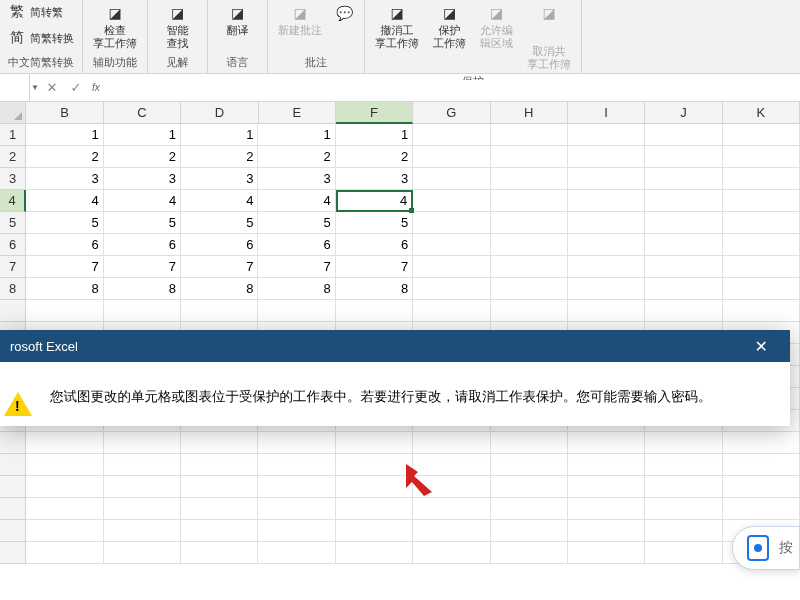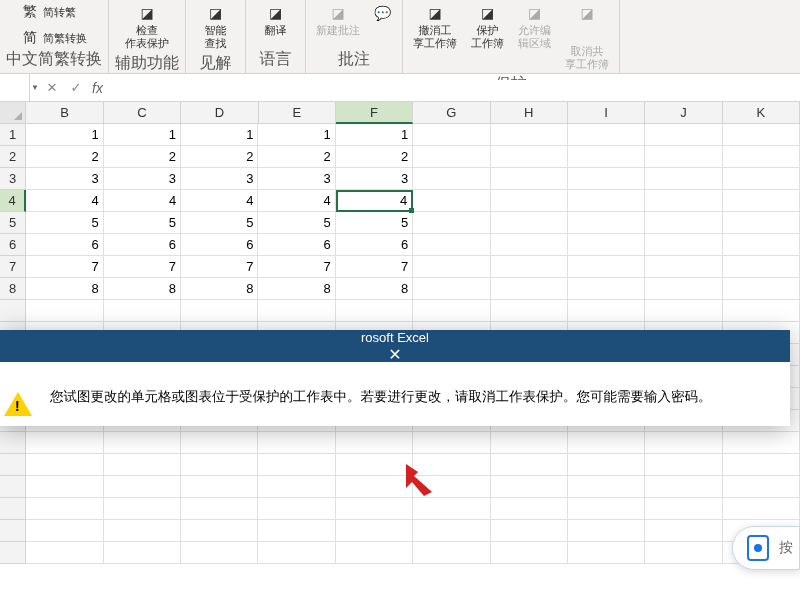--- a/index.html
+++ b/index.html
@@ -6,48 +6,48 @@
 body { background: #fff; width: 800px; height: 600px; overflow: hidden; position: relative; }
 
 
 .ribbon { background: #f3f2f1; border-bottom: 1px solid #d4d4d4; height: 74px; display: flex; }
 .ribbon-group { display: flex; flex-direction: column; align-items: center; padding: 2px 6px; border-right: 1px solid #d4d4d4; min-width: 60px; justify-content: space-between; }
 .ribbon-group-items { display: flex; gap: 6px; flex: 1; align-items: flex-start; }
 .ribbon-btn { display: flex; flex-direction: column; align-items: center; gap: 2px; padding: 2px 4px; font-size: 11px; color: #333; cursor: default; text-align: center; line-height: 1.2; }
 .ribbon-btn.disabled { color: #aaa; }
 .ribbon-icon { width: 18px; height: 18px; display: flex; align-items: center; justify-content: center; font-size: 14px; }
 .ribbon-small-btn { display: flex; align-items: center; gap: 4px; font-size: 11px; color: #333; padding: 1px 2px; }
-.ribbon-group-label { font-size: 16px; color: #555; padding: 1px 0; }
+.ribbon-group-label { font-size: 11px; color: #555; padding: 1px 0; }
 
 
 .formula-bar { display: flex; align-items: center; height: 28px; border-bottom: 1px solid #d4d4d4; background: #fff; }
 .name-box { width: 30px; border-right: 1px solid #d4d4d4; height: 100%; display: flex; align-items: center; justify-content: center; }
 .name-dd { width: 10px; color: #666; font-size: 8px; display:flex; align-items:center; justify-content:center;}
 .fb-btn { width: 24px; display: flex; align-items: center; justify-content: center; color: #888; font-size: 13px; }
-.fx-label { font-style: italic; color: #666; font-size: 14px; padding: 0 4px; }
+.fx-label { font-style: italic; color: #666; font-size: 10px; padding: 0 4px; }
 .formula-input { flex: 1; border: none; outline: none; padding: 0 6px; }
 
 
 .grid-wrap { position: relative; }
 .col-headers { display: flex; height: 22px; background: #f3f3f3; }
 .select-all { width: 28px; border-right: 1px solid #d4d4d4; border-bottom: 1px solid #d4d4d4; background: #e6e6e6; position: relative; }
 .select-all::after { content:''; position:absolute; right:3px; bottom:3px; width:0; height:0; border-left:8px solid transparent; border-bottom:8px solid #b0b0b0; }
 .col-header { width: 82px; border-right: 1px solid #d4d4d4; border-bottom: 1px solid #d4d4d4; text-align: center; font-size: 13px; color: #333; line-height: 22px; }
 .col-header.active { background: #d3e5c9; border-bottom: 2px solid #217346; }
 .rows { display: flex; flex-direction: column; }
 .row { display: flex; height: 22px; }
 .row-header { width: 28px; background: #f3f3f3; border-right: 1px solid #d4d4d4; border-bottom: 1px solid #d4d4d4; text-align: center; font-size: 13px; color: #333; line-height: 22px; }
 .row-header.active { background: #d3e5c9; border-right: 2px solid #217346; }
 .cell { width: 82px; border-right: 1px solid #e0e0e0; border-bottom: 1px solid #e0e0e0; text-align: right; padding-right: 4px; font-size: 13px; line-height: 22px; color: #000; }
 .cell.selected { border: 2px solid #217346; line-height: 18px; position: relative; }
 .cell.selected::after { content:''; position:absolute; bottom:-3px; right:-3px; width:5px; height:5px; background:#217346; }
 
 
 .dialog { position: absolute; top: 330px; left: 0; width: 790px; background: #fff; box-shadow: 0 4px 24px rgba(0,0,0,0.3); }
-.dialog-title { background: #1d4e79; color: #fff; height: 32px; display: flex; align-items: center; padding: 0 10px; font-size: 13px; justify-content: space-between; flex-direction: column; }
+.dialog-title { background: #1d4e79; color: #fff; height: 32px; display: flex; align-items: center; padding: 0 10px; font-size: 13px; justify-content: space-between; }
 .dialog-close { color: #fff; font-size: 16px; padding: 0 12px; cursor: default; }
 .dialog-body { display: flex; align-items: flex-start; padding: 26px 24px 10px 10px; gap: 18px; }
 .warn-icon { width: 0; height: 0; border-left: 14px solid transparent; border-right: 14px solid transparent; border-bottom: 24px solid #fdd202; position: relative; margin-left: -6px; margin-top: 4px; }
 .warn-icon::after { content:'!'; position:absolute; left:-3px; top:6px; font-weight:bold; color:#000; font-size:14px; }
 .dialog-msg { font-size: 13.5px; color: #000; line-height: 1.4; }
 .dialog-actions { display:flex; justify-content:center; padding: 16px 0 22px; }
 .dialog-ok { border: 1px solid #0078d7; background: #fff; padding: 4px 28px; font-size: 13px; outline: 1px dotted #888; outline-offset: -4px; }
 
 
 .arrow-annot { position: absolute; top: 458px; left: 398px; pointer-events: none; }
@@ -73,21 +73,21 @@
           <span style="white-space: pre;">简繁转换</span>
         </div>
       </div>
       <div class="ribbon-group-label">中文简繁转换</div>
     </div>
     <div class="ribbon-group">
       <div class="ribbon-group-items">
         <div class="ribbon-btn">
           <span class="ribbon-icon">◪</span>
           <span style="white-space: pre;">检查
-作表保护</span>
+享工作簿</span>
         </div>
       </div>
       <div class="ribbon-group-label">辅助功能</div>
     </div>
     <div class="ribbon-group">
       <div class="ribbon-group-items">
         <div class="ribbon-btn">
           <span class="ribbon-icon">◪</span>
           <span style="white-space: pre;">智能
 查找</span>

